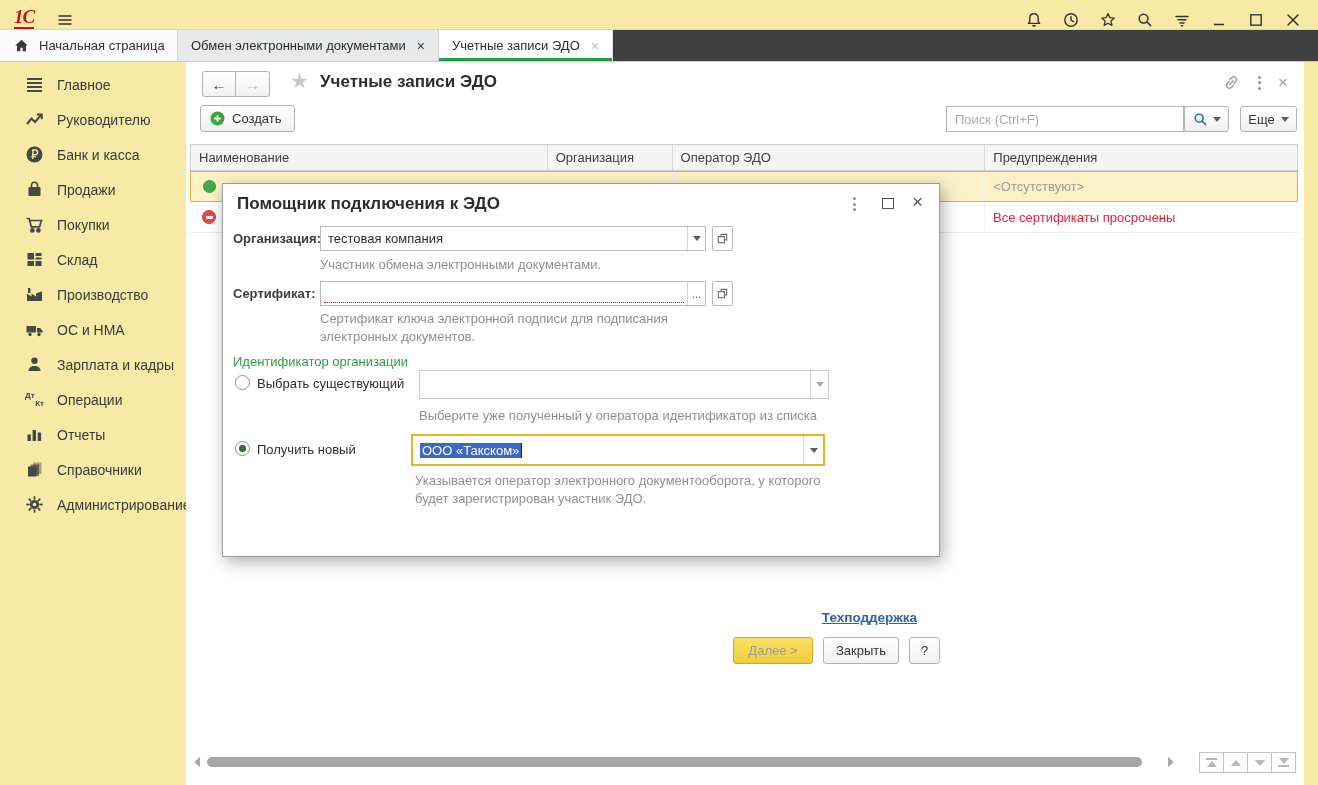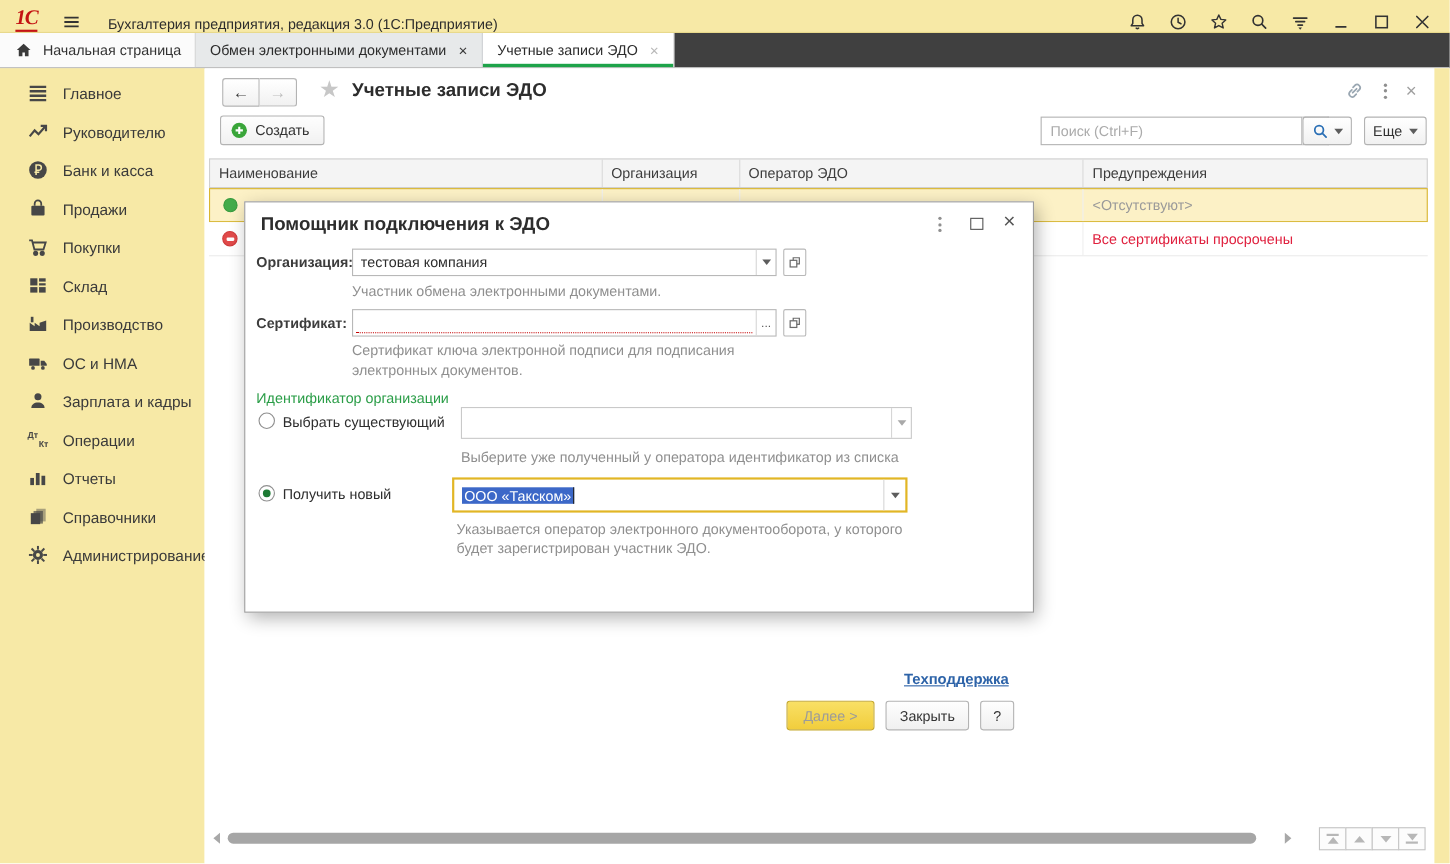--- a/index.html
+++ b/index.html
@@ -103,36 +103,35 @@
   .hint { position:absolute; color:#8f8f8f; font-size:13px; line-height:18px; }
   .req-line { position:absolute; left:3px; right:3px; bottom:2px; border-bottom:1px dotted #c40000; }
   .section-label { position:absolute; left:10px; top:170px; color:#2a9d47; font-size:13px; }
   .radio { position:absolute; width:15px; height:15px; border:1px solid #8f8f8f; border-radius:50%; background:#fff; }
   .radio.sel::after { content:""; position:absolute; inset:3.2px; border-radius:50%; background:#1d7a34; }
   .rlabel { position:absolute; font-size:13px; color:#2d2d2d; }
   .combo.focus { border:2px solid #e2b625; }
   .sel-text { background:#3c68c8; color:#fff; padding:0 2px; border-right:1px solid #222; }
   .support { position:absolute; right:22px; top:426px; color:#2d63a8; font-weight:bold; text-decoration:underline; font-size:13.5px; cursor:pointer; }
   .dlg-btns { position:absolute; left:492px; top:453px; display:flex; gap:10px; }
-  .btn-next { width:80px; height:27px; background:linear-gradient(#f9e065,#f1cd3c); border:1px solid #c6a92c; border-radius:3px; color:#9b9b9b; font-size:13px; cursor:pointer; font-family:"Liberation Sans",sans-serif; }
+  .btn-next { width:80px; height:27px; background:linear-gradient(#f9e065,#f1cd3c); border:1px solid #c6a92c; border-radius:3px; color:#9b9b9b; font-size:13px; cursor:pointer; font-family:"Liberation Sans",sans-serif;margin-left:18px; }
   .btn-plain { height:27px; background:linear-gradient(#fefefe,#f0f0f0); border:1px solid #b3b3b3; border-radius:3px; color:#333; font-size:13px; cursor:pointer; font-family:"Liberation Sans",sans-serif; }
   .btn-close { width:76px; }
   .btn-help { width:31px; }
 </style>
 </head>
 <body>
 
 <div class="titlebar">
   <span class="logo">1С</span>
   <span class="tb-menu">
     <svg width="18" height="18" viewBox="0 0 18 18" stroke="#333" stroke-width="1.7">
         <path d="M2.5 5h13M2.5 9h13M2.5 13h13"></path>
       </svg>
   </span>
-  <span class="tb-title">Бухгалтерия предприятия, редакция 3.0  (1С:Предприятие)</span>
   <span class="tb-icons">
     <span class="ic">
       <svg viewBox="0 0 18 18" fill="none" stroke="#333" stroke-width="1.4" stroke-linejoin="round">
           <path d="M9 2.8c-2.4 0-4.2 1.8-4.2 4.3v3.2L3.4 12.4h11.2l-1.4-2.1V7.1c0-2.5-1.8-4.3-4.2-4.3z"></path>
           <path d="M7.6 14.2a1.6 1.6 0 0 0 2.8 0"></path>
         </svg>
     </span>
     <span class="ic">
       <svg viewBox="0 0 18 18" fill="none" stroke="#333" stroke-width="1.4" stroke-linecap="round">
           <circle cx="9" cy="9" r="6.2"></circle>

